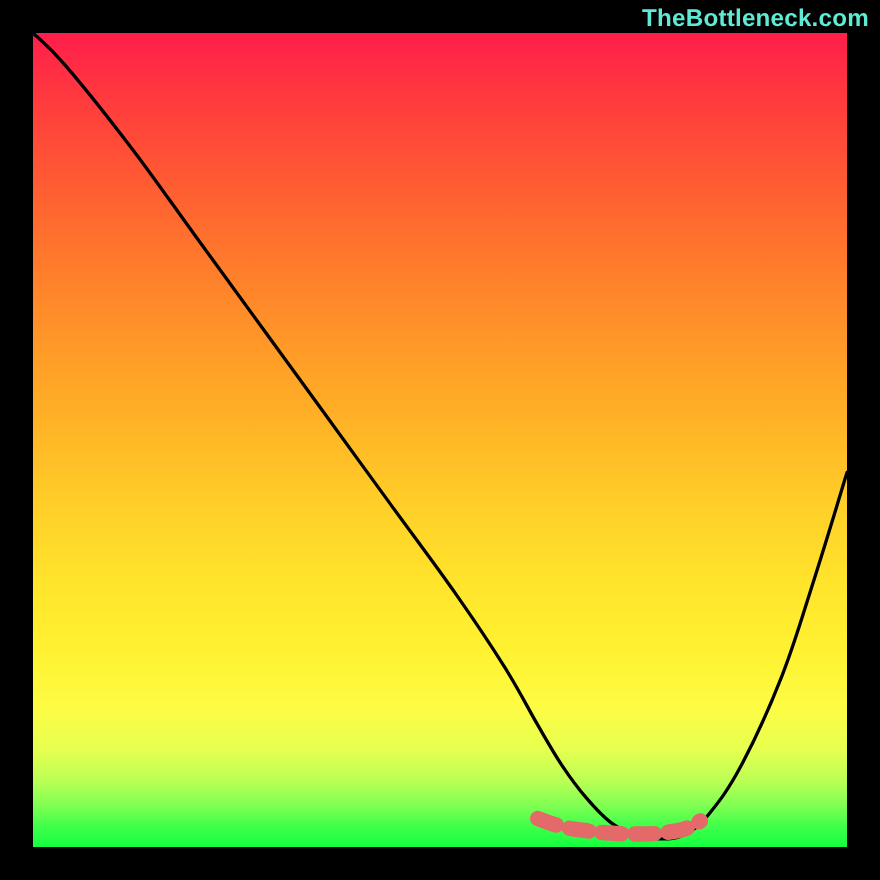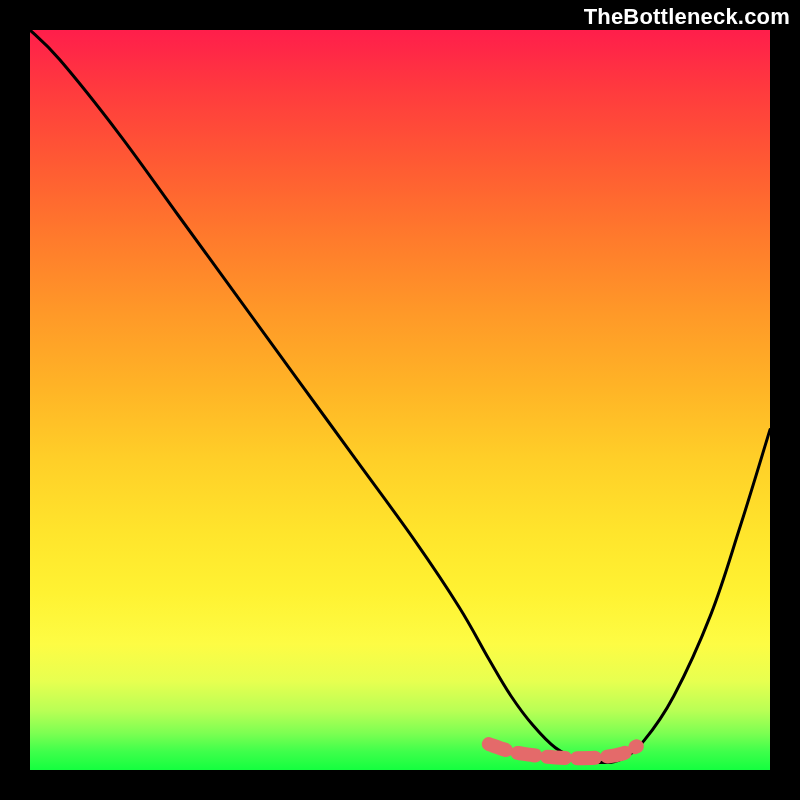--- a/index.html
+++ b/index.html
@@ -43,21 +43,21 @@
       #14ff3f 100%
     );
   }
   .watermark {
     position: absolute;
     top: 4px;
     right: 10px;
     font-family: Arial, Helvetica, sans-serif;
     font-size: 22px;
     font-weight: 600;
-    color: #ffffff;
+    color: #5eead4;
     letter-spacing: 0.2px;
   }
   svg.curves {
     position: absolute;
     left: 30px;
     top: 30px;
     width: 740px;
     height: 740px;
     overflow: visible;
   }

